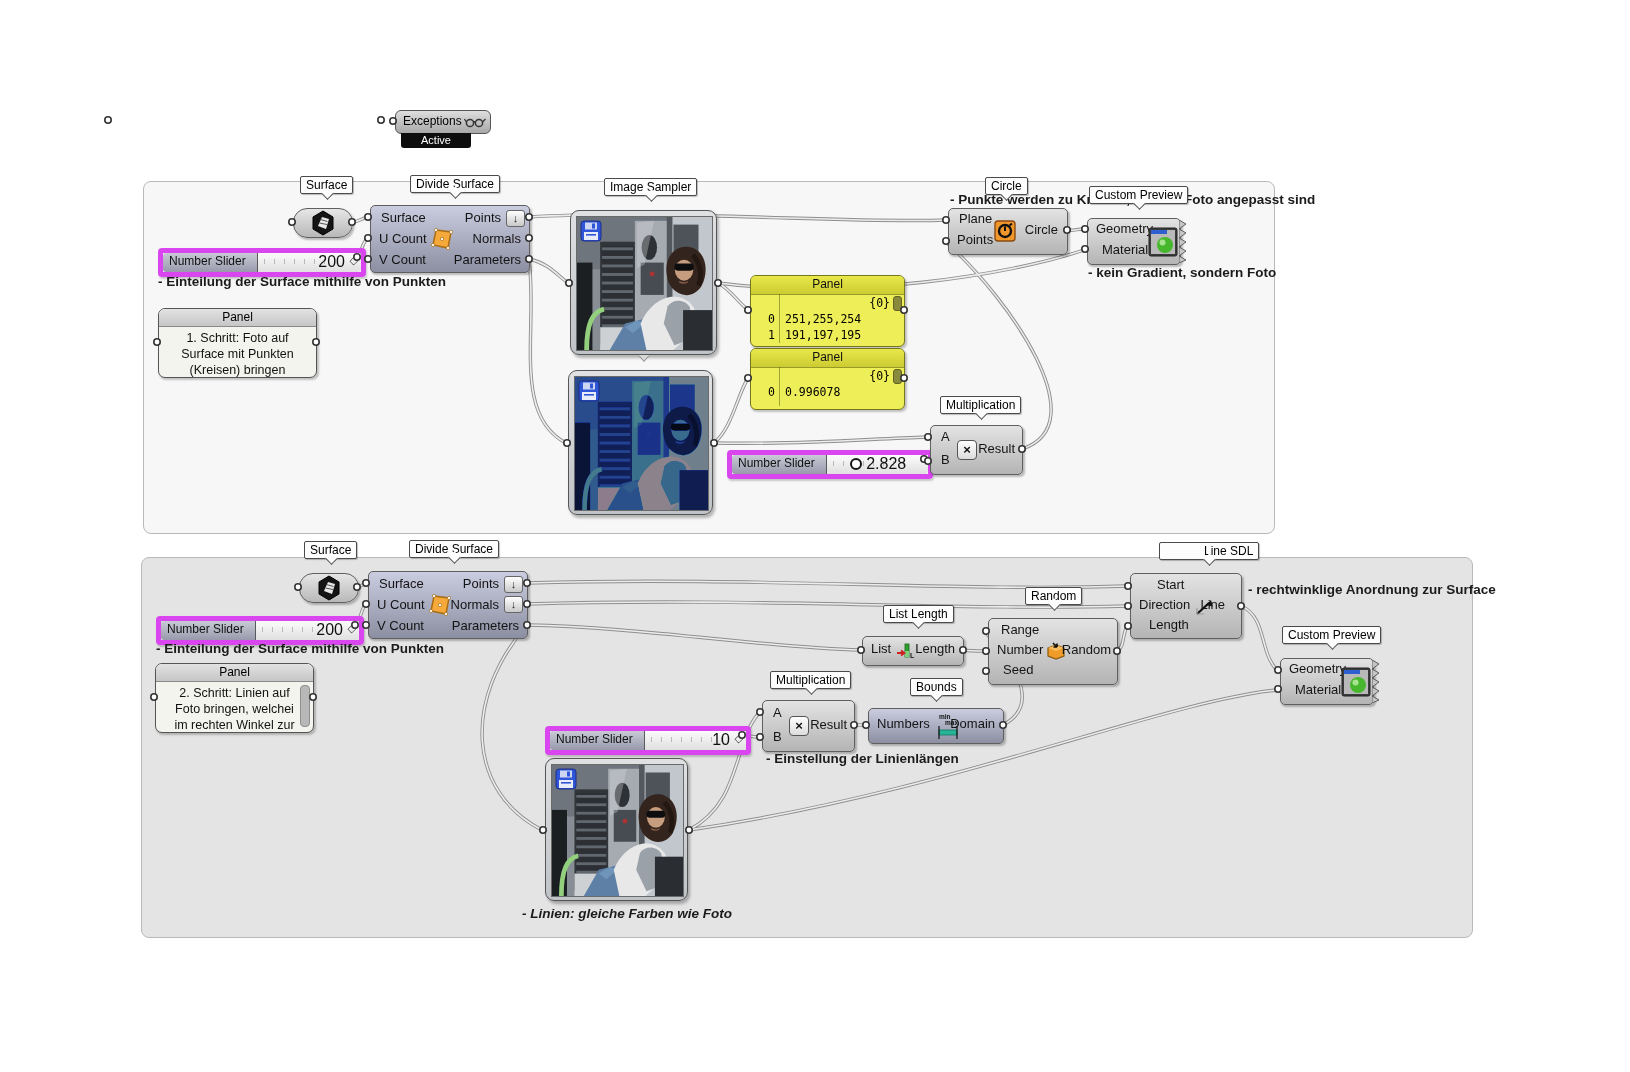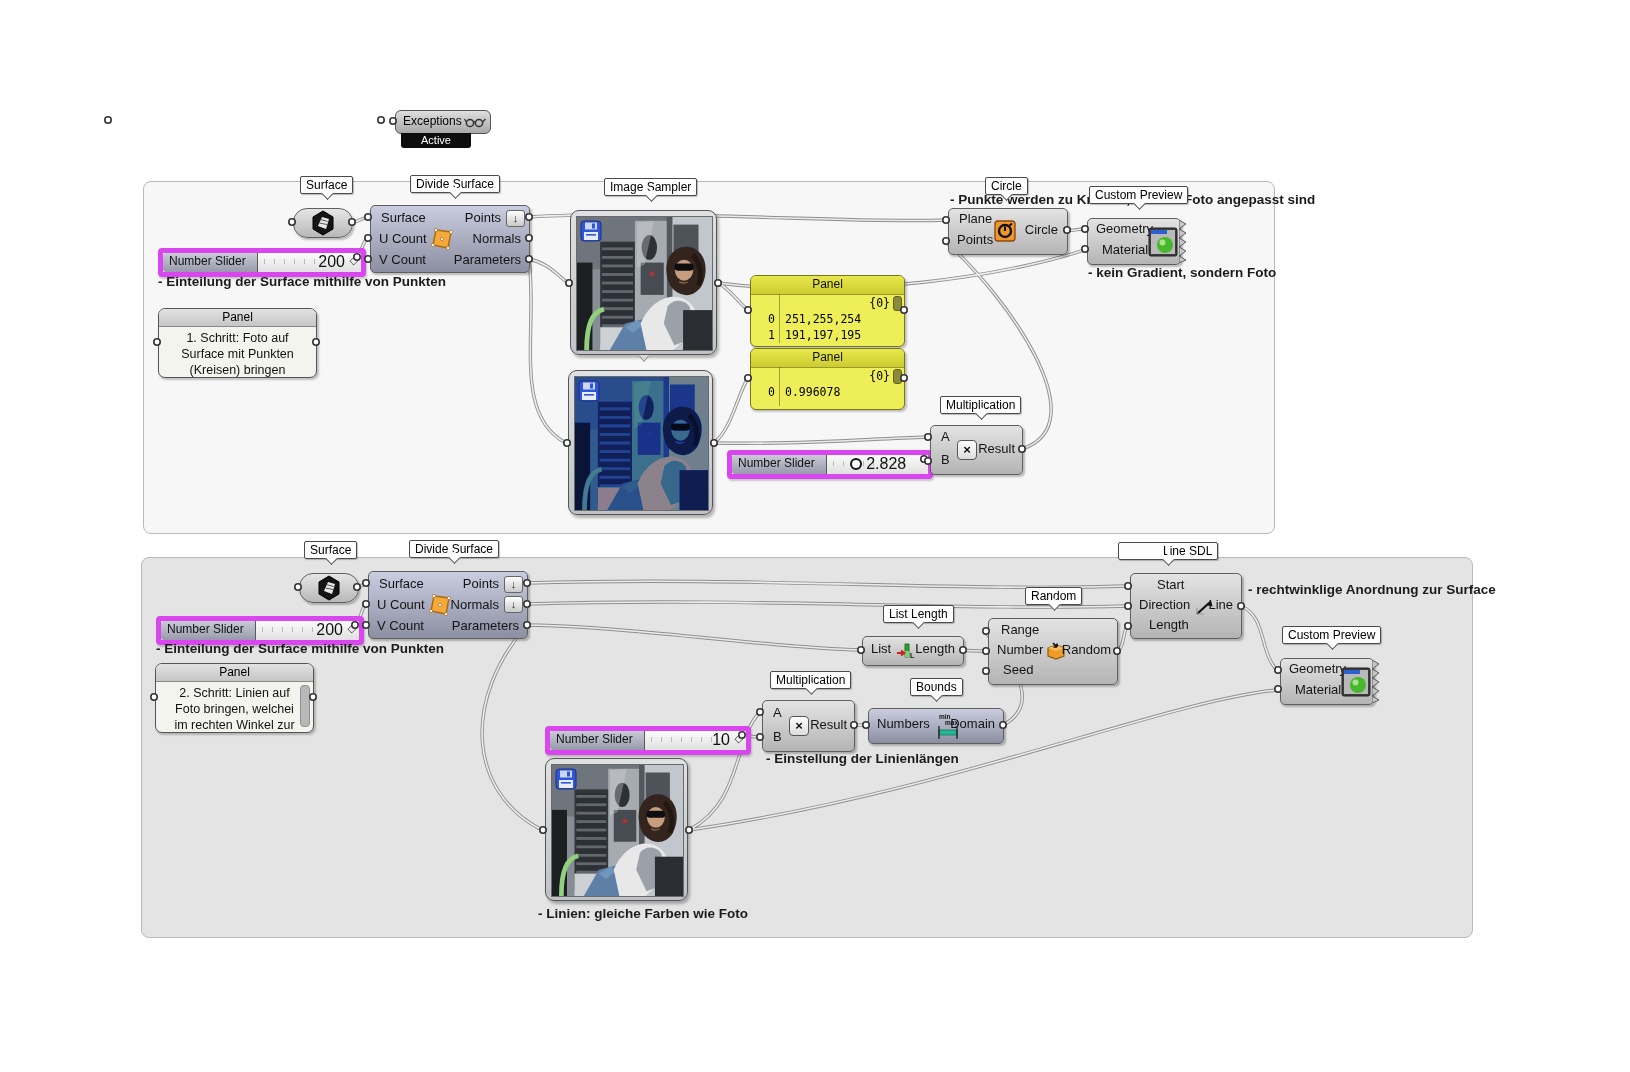--- a/index.html
+++ b/index.html
@@ -161,32 +161,32 @@
   <div class="tag" style="left:300px;top:176px;">Surface</div>
   <div class="tag" style="left:410px;top:175px;">Divide Surface</div>
   <div class="tag" style="left:604px;top:178px;">Image Sampler</div>
   <div class="tag" style="left:985px;top:177px;">Circle</div>
   <div class="tag" style="left:1089px;top:186px;">Custom Preview</div>
   <div class="tag" style="left:940px;top:396px;">Multiplication</div>
   <div class="tag" style="left:304px;top:541px;">Surface</div>
   <div class="tag" style="left:409px;top:540px;">Divide Surface</div>
   <div class="tag" style="left:883px;top:605px;">List Length</div>
   <div class="tag" style="left:1025px;top:587px;">Random</div>
-  <div class="tag" style="left:1118px;top:542px;padding-left:44px;">Line SDL</div>
+  <div class="tag" style="left:1159px;top:542px;padding-left:44px;">Line SDL</div>
   <div class="tag" style="left:1282px;top:626px;">Custom Preview</div>
   <div class="tag" style="left:770px;top:671px;">Multiplication</div>
   <div class="tag" style="left:910px;top:678px;">Bounds</div>
 
   <div class="ann" style="left:158px;top:274px;">- Einteilung der Surface mithilfe von Punkten</div>
   <div class="ann" style="left:950px;top:192px;">- Punkte werden zu Kreisen, die ans Foto angepasst sind</div>
   <div class="ann" style="left:1088px;top:265px;">- kein Gradient, sondern Foto</div>
   <div class="ann" style="left:156px;top:641px;">- Einteilung der Surface mithilfe von Punkten</div>
   <div class="ann" style="left:1248px;top:582px;">- rechtwinklige Anordnung zur Surface</div>
   <div class="ann" style="left:766px;top:751px;">- Einstellung der Linienlängen</div>
-  <div class="ann" style="left:538px;top:906px;">- Linien: gleiche Farben wie Foto</div>
+  <div class="ann" style="left:522px;top:906px;font-style:italic;">- Linien: gleiche Farben wie Foto</div>
 
   <div class="capsule" style="left:293px;top:208px;width:58px;height:28px;">
     <svg width="26" height="26" viewBox="0 0 26 26">
       <polygon points="13,1 23,7 23,19 13,25 3,19 3,7" fill="#141414" stroke="#000"></polygon>
       <polygon points="8,16 12,7 19,9 16,19" fill="#e8e8e8"></polygon>
       <path d="M9.5,13 L17,14.5 M10.5,9.5 L17.5,11.5" stroke="#555" stroke-width="1"></path>
     </svg>
   </div>
 
   <div class="comp dark" style="left:370px;top:205px;width:158px;height:66px;">
@@ -457,21 +457,21 @@
 
   <div class="comp" style="left:1130px;top:573px;width:110px;height:64px;">
     <span class="pl" style="left:26px;top:3px;">Start</span>
     <span class="pl" style="left:8px;top:23px;">Direction</span>
     <span class="pl" style="left:18px;top:43px;">Length</span>
     <svg class="icon" style="left:64px;top:24px;" width="20" height="18" viewBox="0 0 20 18">
       <path d="M2,16 L14,5" stroke="#111" stroke-width="2.2"></path>
       <polygon points="16,2 17.5,8.5 11,7" fill="#111"></polygon>
       <path d="M2,16 L9,16 M2,16 L2,10" stroke="#999" stroke-width="1.2"></path>
     </svg>
-    <span class="pr" style="right:8px;top:23px;">Line</span>
+    <span class="pr" style="right:16px;top:23px;">Line</span>
   </div>
 
   <div class="comp" style="left:1280px;top:658px;width:92px;height:45px;">
     <span class="pl" style="left:8px;top:2px;">Geometry</span>
     <span class="pl" style="left:14px;top:23px;">Material</span>
     <svg class="icon" style="right:2px;top:8px;" width="30" height="30" viewBox="0 0 30 30">
       <rect x="1" y="1" width="28" height="28" rx="2" fill="#3c3c3c" stroke="#222"></rect>
       <rect x="3" y="3" width="24" height="24" fill="#b9b9b9"></rect>
       <rect x="3" y="3" width="16" height="4" fill="#2d5fd0"></rect>
       <circle cx="17" cy="18" r="8" fill="#47b82e"></circle>

